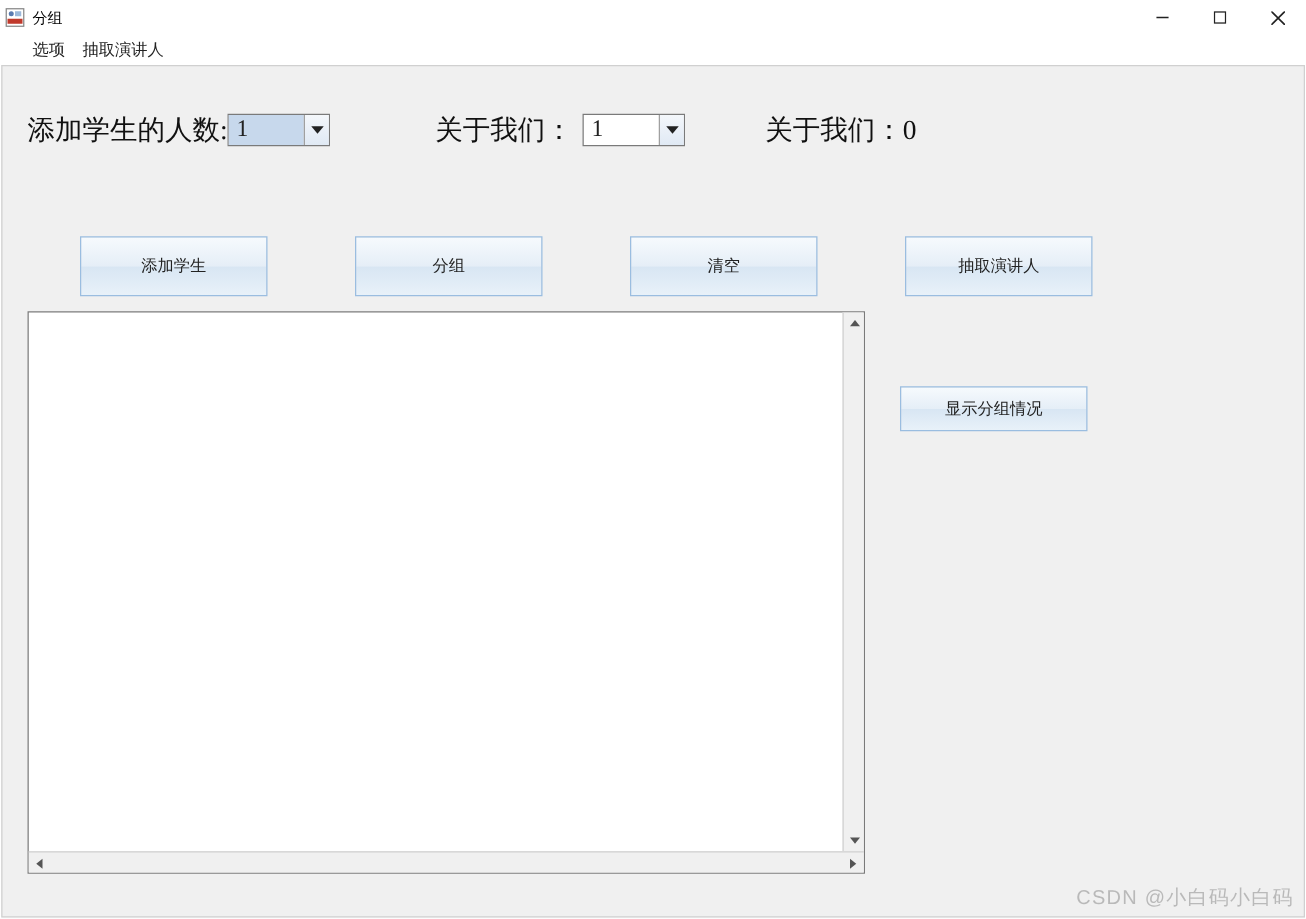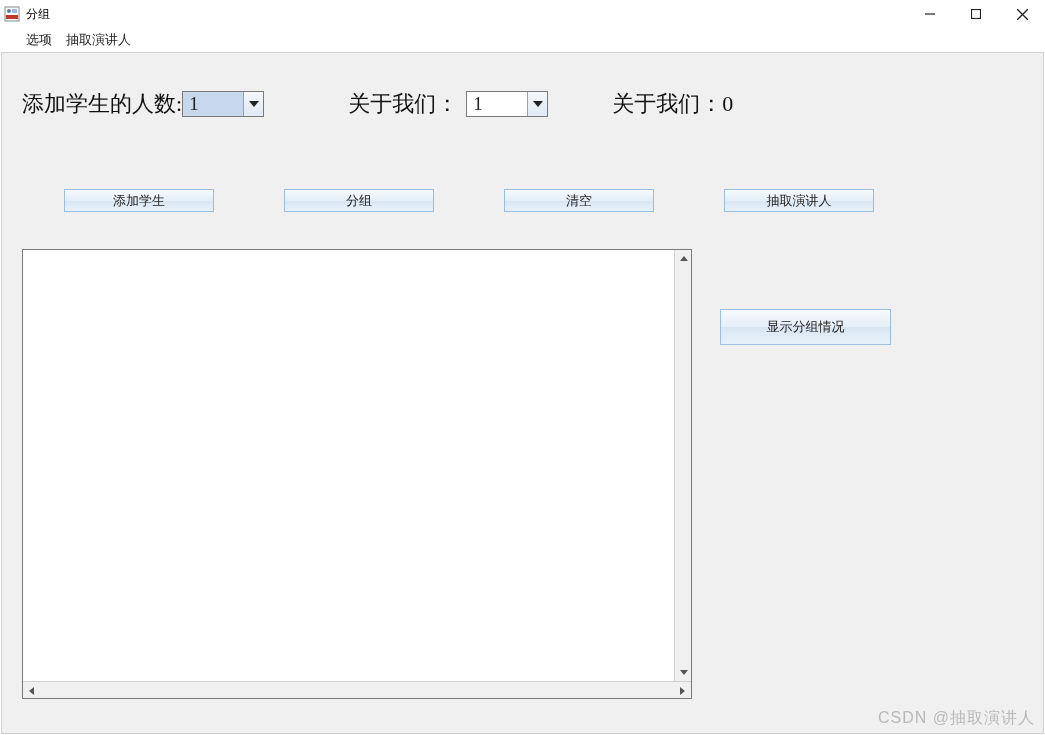--- a/index.html
+++ b/index.html
@@ -41,21 +41,21 @@
     .combo .val { padding: 0 6px; min-width: 60px; font-size: 19px; line-height: 24px; }
     .combo.selected .val { background: #c7d8ec; }
     .combo .arrow {
       width: 20px; display: flex; align-items: center; justify-content: center;
       border-left: 1px solid #a0a0a0;
       background: linear-gradient(#f4f7fb,#e0e9f4);
     }
     .tri { width: 0; height: 0; border-left: 5px solid transparent; border-right: 5px solid transparent; border-top: 6px solid #222; }
     .row2 { position: absolute; top: 136px; left: 62px; right: 20px; height: 40px; display: flex; gap: 70px; }
     .btn, .btn2 {
-      width: 150px; height: 23px;
+      width: 150px; height: 48px;
       border: 1px solid #9abde0;
       background: linear-gradient(#f6fafd 0%, #e5eef7 50%, #d8e6f3 51%, #e8f1f9 100%);
       font-size: 13px; color: #222;
       display: flex; align-items: center; justify-content: center; cursor: default;
       font-family: "Microsoft YaHei","SimSun",sans-serif;
     }
     .textpane {
       position: absolute; top: 196px; left: 20px; width: 670px; height: 450px;
       background: #fff; border: 1px solid #7a7a7a;
     }
@@ -68,21 +68,21 @@
       position: absolute; left: 0; right: 0; bottom: 0; height: 17px;
       background: #f0f0f0; border-top: 1px solid #d0d0d0;
       display: flex; justify-content: space-between;
     }
     .sbtn { width: 17px; height: 17px; display: flex; align-items: center; justify-content: center; }
     .tri-sm { width: 0; height: 0; }
     .tri-up { border-left: 4px solid transparent; border-right: 4px solid transparent; border-bottom: 5px solid #555; }
     .tri-down { border-left: 4px solid transparent; border-right: 4px solid transparent; border-top: 5px solid #555; }
     .tri-left { border-top: 4px solid transparent; border-bottom: 4px solid transparent; border-right: 5px solid #555; }
     .tri-right { border-top: 4px solid transparent; border-bottom: 4px solid transparent; border-left: 5px solid #555; }
-    .btn-show { position: absolute; top: 256px; left: 718px; width: 171px; height: 36px; }
+    .btn-show { position: absolute; top: 256px; left: 718px; width: 150px; height: 36px; }
     .watermark {
       position: absolute; right: 10px; bottom: 6px;
       color: rgba(140,140,140,0.55); font-size: 16px; letter-spacing: 1px;
       pointer-events: none;
     }
   </style>
 </head>
 <body>
 
 <div class="titlebar">
@@ -168,13 +168,13 @@
       <div class="sbtn">
           <div class="tri-sm tri-right"></div>
         </div>
     </div>
   </div>
 
   <div class="btn2 btn-show">显示分组情况</div>
 
 </div>
 
-<div class="watermark">CSDN @抽取演讲人</div>
+<div class="watermark">CSDN @小白码小白码</div>
 
 </body></html>

